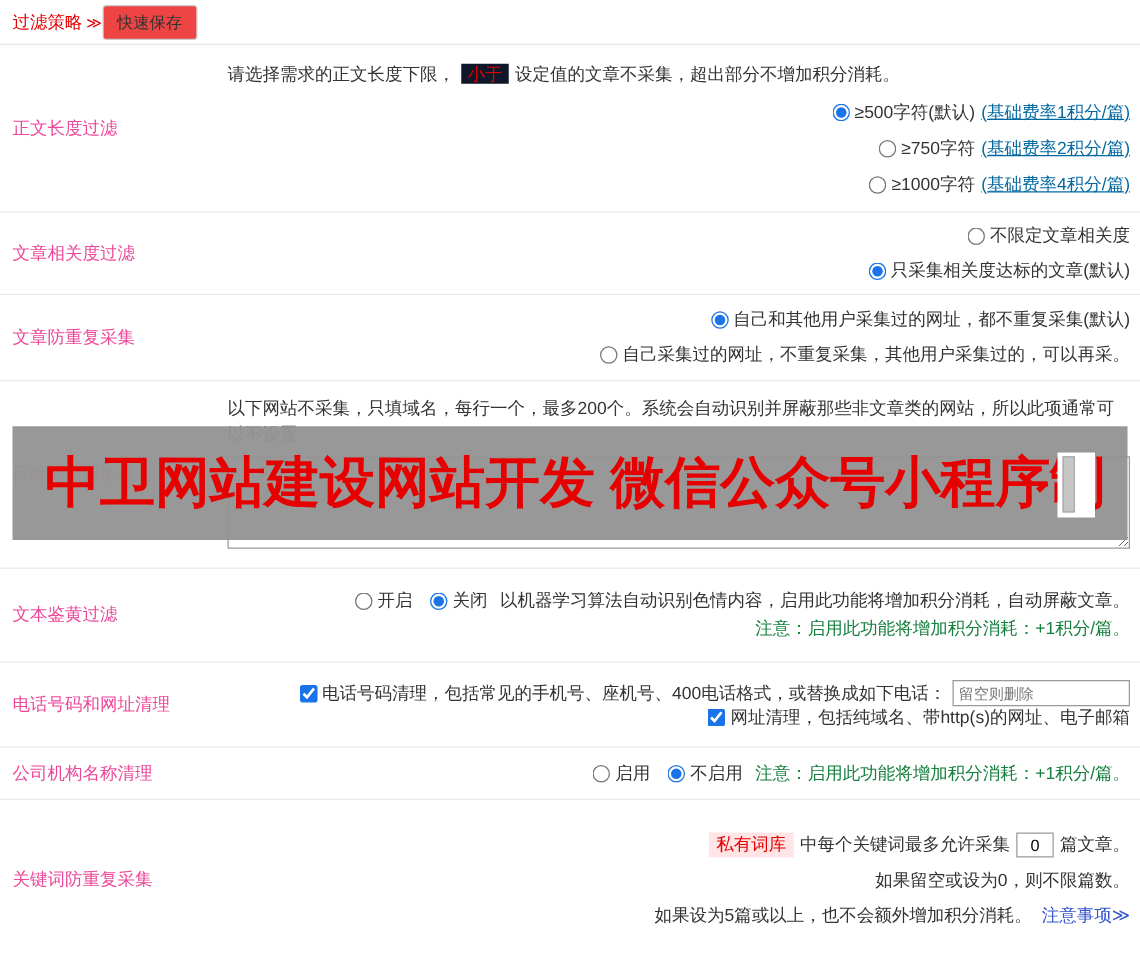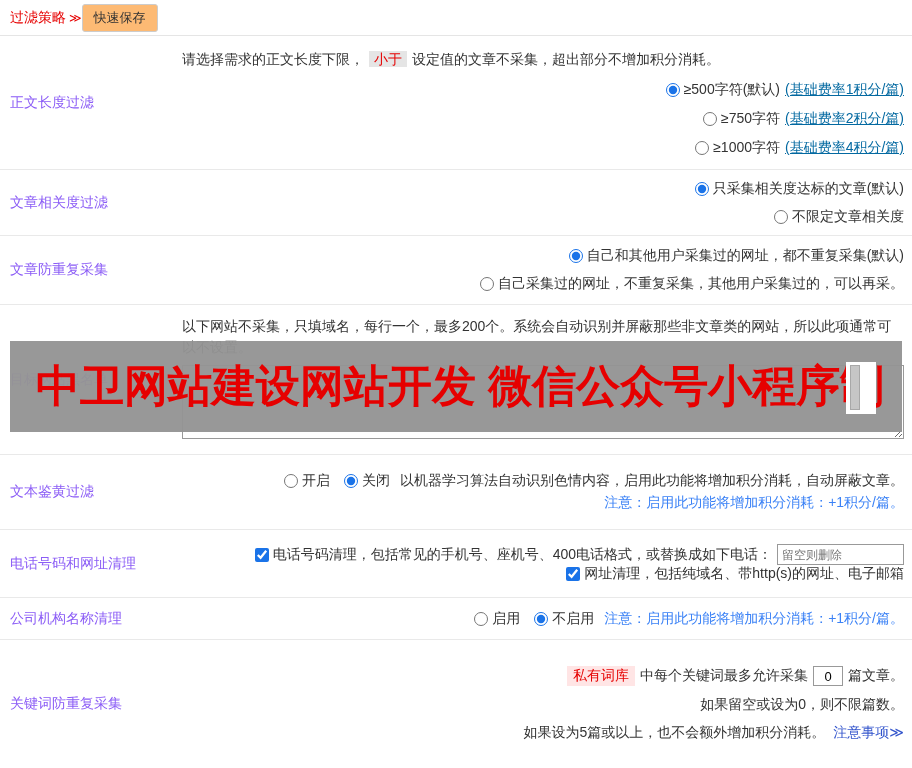--- a/index.html
+++ b/index.html
@@ -15,33 +15,33 @@
   
   .topbar {
     height: 36px;
     display: flex; align-items: center; justify-content: flex-start;
     padding: 0 8px 0 10px;
     border-bottom: 1px solid #e5e5e5;
   }
   .title-toggle { color: #e60000; font-size: 14px; cursor: pointer; display: inline-flex; align-items: center; gap: 3px; }
   .title-toggle .arrow { font-size: 12px; }
   .save-btn {
-    font-size: 13px; color: #333; background: #fdba74;
+    font-size: 13px; color: #333; background: #ef4444;
     border: 1px solid #ccc; border-radius: 3px;
     padding: 4px 11px; cursor: pointer;
     font-family: inherit;
   }
 
   
   .row { display: flex; border-bottom: 1px solid #e9e9e9; }
   .row-label {
     width: 182px; flex: none;
     padding-left: 10px;
     display: flex; align-items: center;
-    color: #8b5cf6;
+    color: #ec4899;
   }
   .row-content {
     flex: 1; min-width: 0;
     padding: 9px 8px 9px 0;
     display: flex; flex-direction: column; justify-content: center;
     gap: 4px;
   }
   .r-length  { min-height: 134px; }
   .r-length  .row-content { gap: 11px; }
   .r-rel     { min-height: 66px; }
@@ -62,35 +62,35 @@
 
   input[type="radio"], input[type="checkbox"] {
     accent-color: #1a73e8;
     width: 14px; height: 14px;
     margin: 0 4px 0 0;
     flex: none;
   }
   label.opt { display: inline-flex; align-items: center; cursor: pointer; }
   label.opt + label.opt { margin-left: 14px; }
 
-  .red { color: #3b82f6; }
+  .red { color: #15803d; }
   .fee { color: #0369a1; text-decoration: underline; margin-left: 5px; }
   .chip-lt {
-    color: #e60000; background: #e5e5e5;
+    color: #e60000; background: #0f172a;
     padding: 0 5px; margin: 0 5px;
   }
   .chip-dict {
     color: #e60000; background: #ffe5e5;
     padding: 1px 6px; margin-right: 5px;
   }
   .desc-inline { margin-left: 10px; }
   .note-inline { margin-left: 10px; }
 
   .phone-input {
-    width: 127px; height: 21px;
+    width: 142px; height: 21px;
     border: 1px solid #999;
     padding: 0 4px; font-size: 12px;
     margin-left: 5px; font-family: inherit;
   }
   .phone-input::placeholder { color: #777; }
   .num-input {
     width: 30px; height: 20px;
     border: 1px solid #999;
     text-align: center; font-size: 13px;
     margin: 0 5px; font-family: inherit;
@@ -172,28 +172,28 @@
         </label>
       </div>
     </div>
   </div>
 
   <div class="row r-rel">
     <div class="row-label">文章相关度过滤</div>
     <div class="row-content">
       <div class="line">
         <label class="opt">
+          <input type="radio" name="rel" style="">
+          <span>不限定文章相关度</span>
+        </label>
+      </div>
+      <div class="line">
+        <label class="opt">
           <input type="radio" name="rel" checked="" style="">
           <span>只采集相关度达标的文章(默认)</span>
-        </label>
-      </div>
-      <div class="line">
-        <label class="opt">
-          <input type="radio" name="rel" style="">
-          <span>不限定文章相关度</span>
         </label>
       </div>
     </div>
   </div>
 
   <div class="row r-dedup">
     <div class="row-label">文章防重复采集</div>
     <div class="row-content">
       <div class="line">
         <label class="opt">

